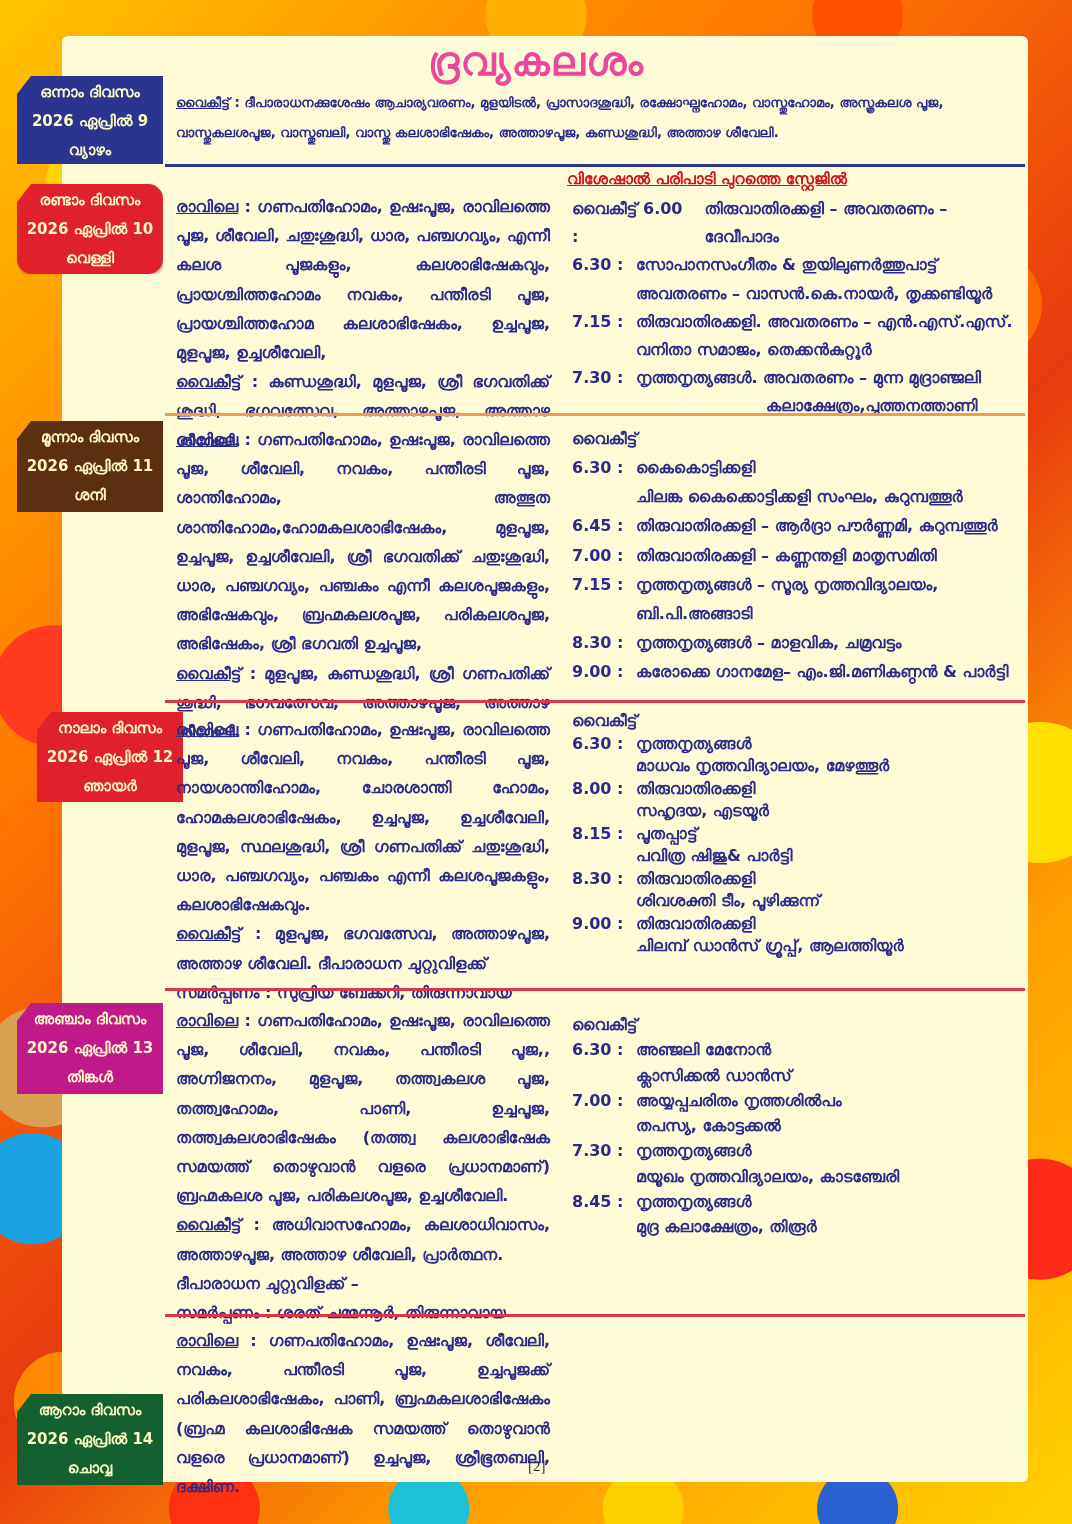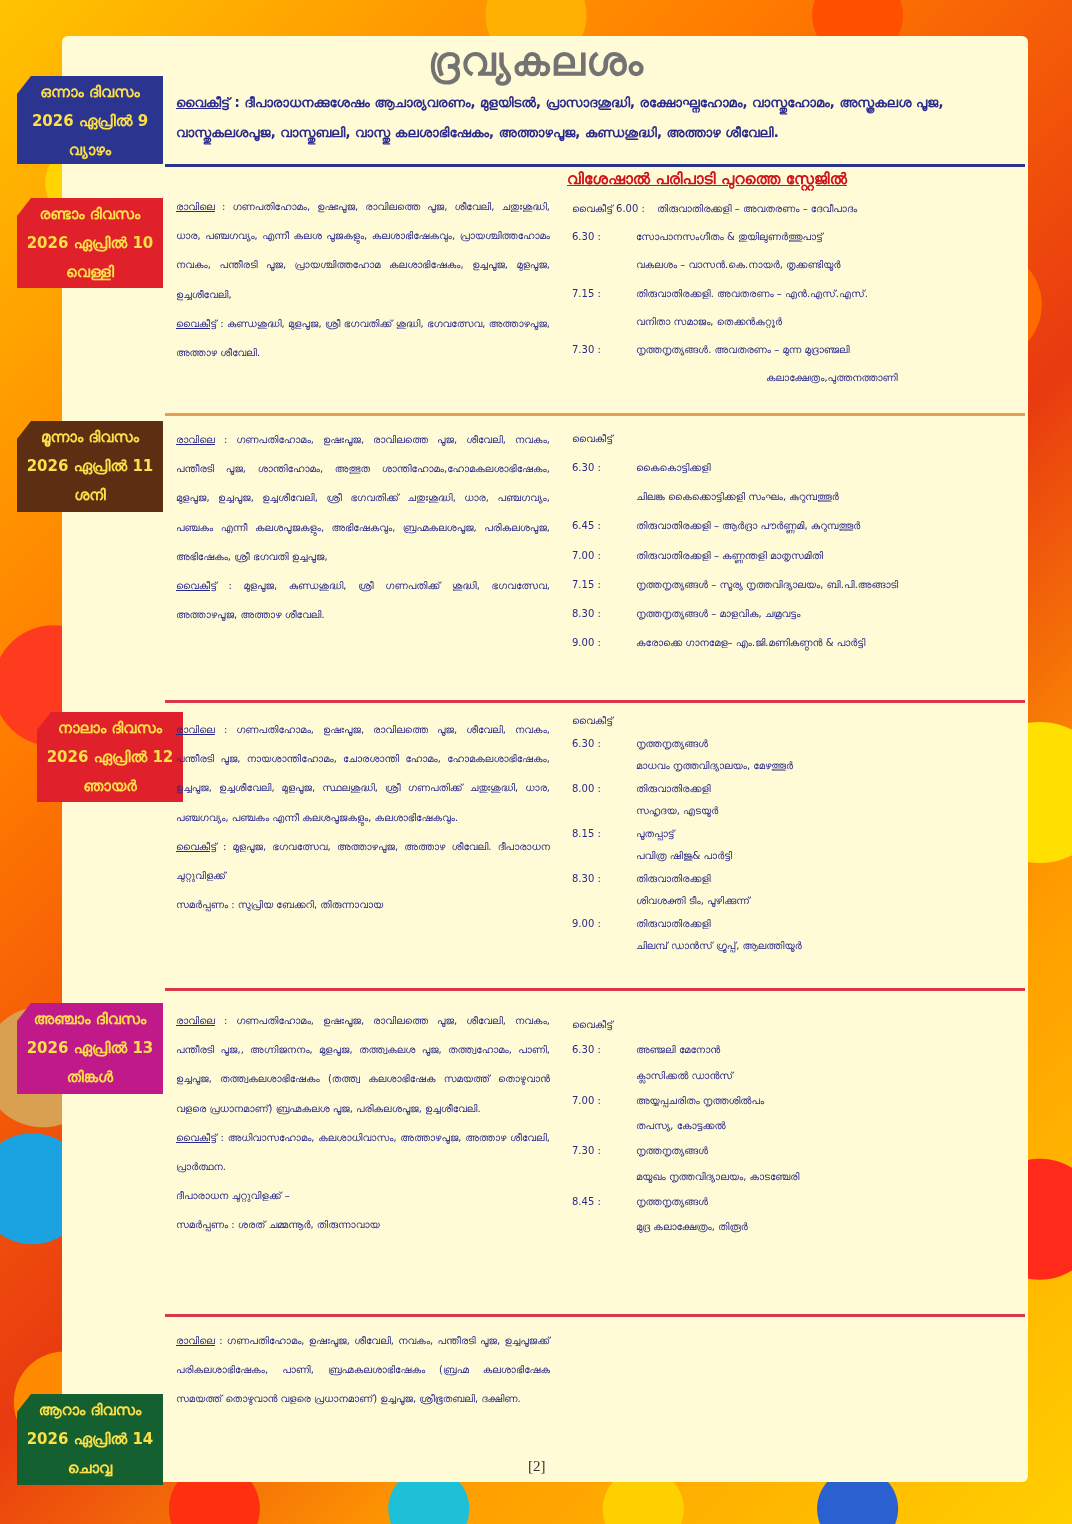--- a/index.html
+++ b/index.html
@@ -29,45 +29,45 @@
     left: 62px; top: 36px;
     width: 966px; height: 1446px;
     background: #fffbd6;
     border-radius: 6px;
   }
   .title {
     position: absolute;
     left: 0; width: 1072px; top: 38px;
     text-align: center;
     font-size: 40px; font-weight: bold;
-    color: #737373;
+    color: #ec4899;
     letter-spacing: 1px;
   }
   .day-label {
     position: absolute;
     left: 17px; width: 146px;
-    color: #fde047;
+    color: #fef9c3;
     font-weight: bold;
     font-size: 15px;
     line-height: 29px;
     text-align: center;
     padding-top: 2px;
     clip-path: polygon(14px 0, 100% 0, 100% 100%, 0 100%, 0 18px);
     box-shadow: 1px 2px 3px rgba(0,0,0,0.3);
   }
   .divider {
     position: absolute;
     left: 165px; width: 860px;
     height: 3px;
   }
   .col {
     position: absolute;
     color: #2a2a8a;
-    font-size: 10px;
-    font-weight: normal;
+    font-size: 16px;
+    font-weight: bold;
   }
   .col.left { left: 176px; width: 374px; line-height: 29.2px; text-align: justify; }
   .col.left p { margin: 0; }
   .u { text-decoration: underline; }
   .col.right { left: 572px; width: 450px; }
   .ev-head { line-height: 29px; }
   .ev { display: flex; }
   .ev .t { width: 64px; flex: none; }
   .ev .b { flex: 1; }
   .special-title {
@@ -96,40 +96,40 @@
 <div class="day-label" style="top:76px;height:88px;background:#2b3590;">
   <div>ഒന്നാം ദിവസം</div>
   <div>2026 ഏപ്രിൽ 9</div>
   <div>വ്യാഴം</div>
 </div>
 <div class="first-text">
   <span class="u">വൈകീട്ട്</span><span> : ദീപാരാധനക്കുശേഷം ആചാര്യവരണം, മുളയിടൽ, പ്രാസാദശുദ്ധി, രക്ഷോഘ്നഹോമം, വാസ്തുഹോമം, അസ്ത്രകലശ പൂജ, വാസ്തുകലശപൂജ, വാസ്തുബലി, വാസ്തു കലശാഭിഷേകം, അത്താഴപൂജ, കുണ്ഡശുദ്ധി, അത്താഴ ശീവേലി.</span>
 </div>
 <div class="divider" style="top:164px;background:#2b3590;"></div>
 
-<div class="day-label" style="top:198px;height:90px;background:#e0202a;">
+<div class="day-label" style="top:184px;height:90px;background:#e0202a;border-radius:15px;">
   <div>രണ്ടാം ദിവസം</div>
   <div>2026 ഏപ്രിൽ 10</div>
   <div>വെള്ളി</div>
 </div>
 <div class="col left" style="top:192px;">
   <p><span class="u">രാവിലെ</span><span> : ഗണപതിഹോമം, ഉഷഃപൂജ, രാവിലത്തെ പൂജ, ശീവേലി, ചതുഃശുദ്ധി, ധാര, പഞ്ചഗവ്യം, എന്നീ കലശ പൂജകളും, കലശാഭിഷേകവും, പ്രായശ്ചിത്തഹോമം നവകം, പന്തീരടി പൂജ, പ്രായശ്ചിത്തഹോമ കലശാഭിഷേകം, ഉച്ചപൂജ, മുളപൂജ, ഉച്ചശീവേലി,</span></p>
   <p><span class="u">വൈകീട്ട്</span><span> : കുണ്ഡശുദ്ധി, മുളപൂജ, ശ്രീ ഭഗവതിക്ക് ശുദ്ധി, ഭഗവത്സേവ, അത്താഴപൂജ, അത്താഴ ശീവേലി.</span></p>
 </div>
 <div class="special-title">വിശേഷാൽ പരിപാടി പുറത്തെ സ്റ്റേജിൽ</div>
 <div class="col right" style="top:195px;line-height:28.2px;">
   <div class="ev">
     <span style="margin-right:12px;">വൈകീട്ട് 6.00 :</span>
     <span>തിരുവാതിരക്കളി – അവതരണം – ദേവീപാദം</span>
   </div>
   <div class="ev">
     <span class="t">6.30 :</span>
     <div class="b">
         <div>സോപാനസംഗീതം &amp; തുയിലുണർത്തുപാട്ട്</div>
-        <div>വകലശം – വാസൻ.കെ.നായർ, തൃക്കണ്ടിയൂർ</div>
+        <div>അവതരണം – വാസൻ.കെ.നായർ, തൃക്കണ്ടിയൂർ</div>
       </div>
   </div>
   <div class="ev">
     <span class="t">7.15 :</span>
     <div class="b">
         <div>തിരുവാതിരക്കളി. അവതരണം – എൻ.എസ്.എസ്.</div>
         <div>വനിതാ സമാജം, തെക്കൻകുറ്റൂർ</div>
       </div>
   </div>
   <div class="ev">

